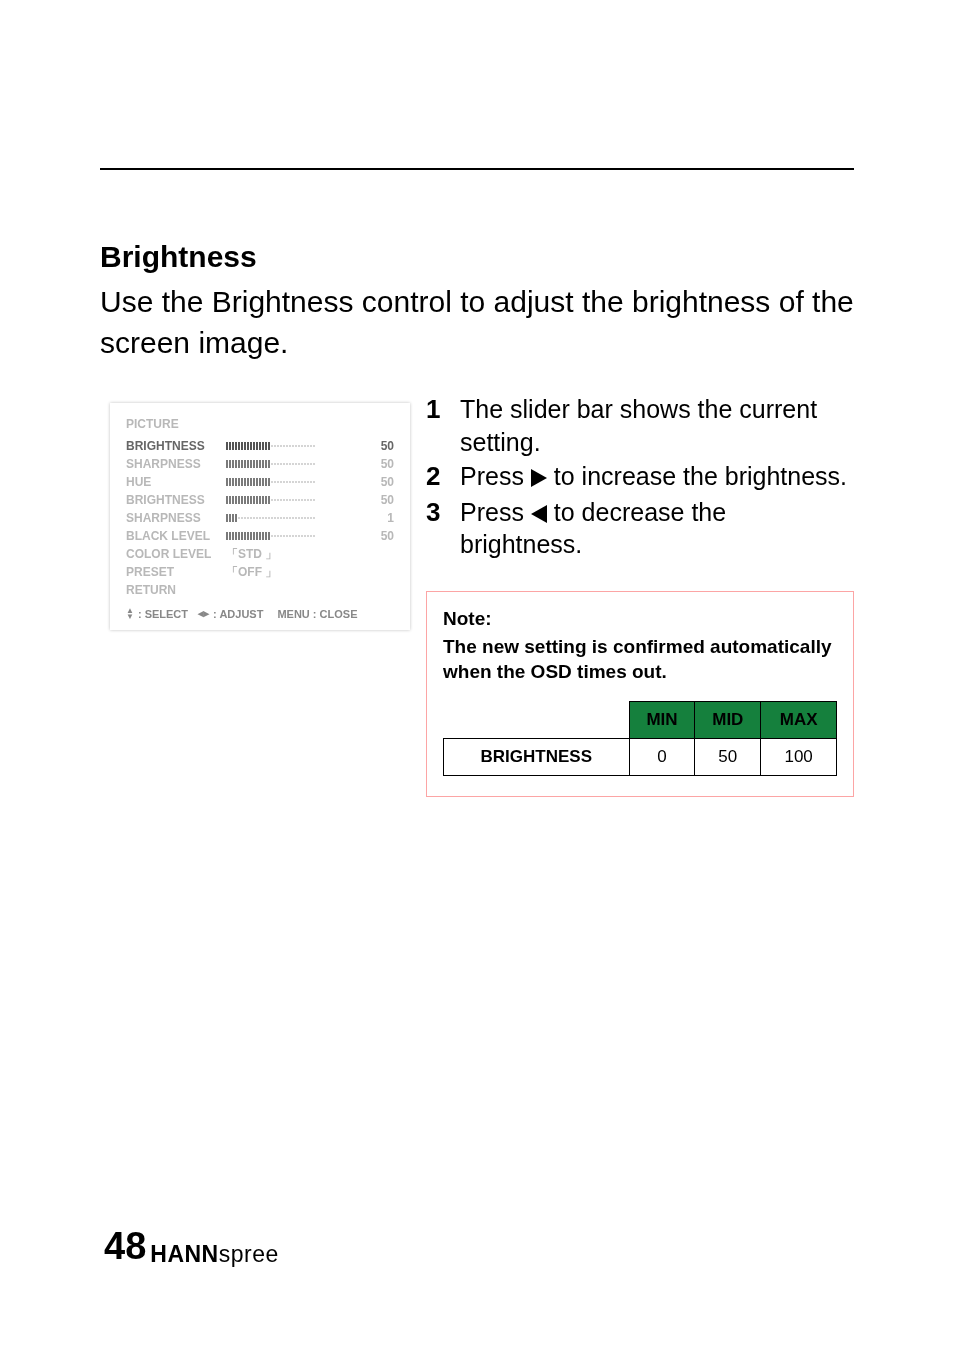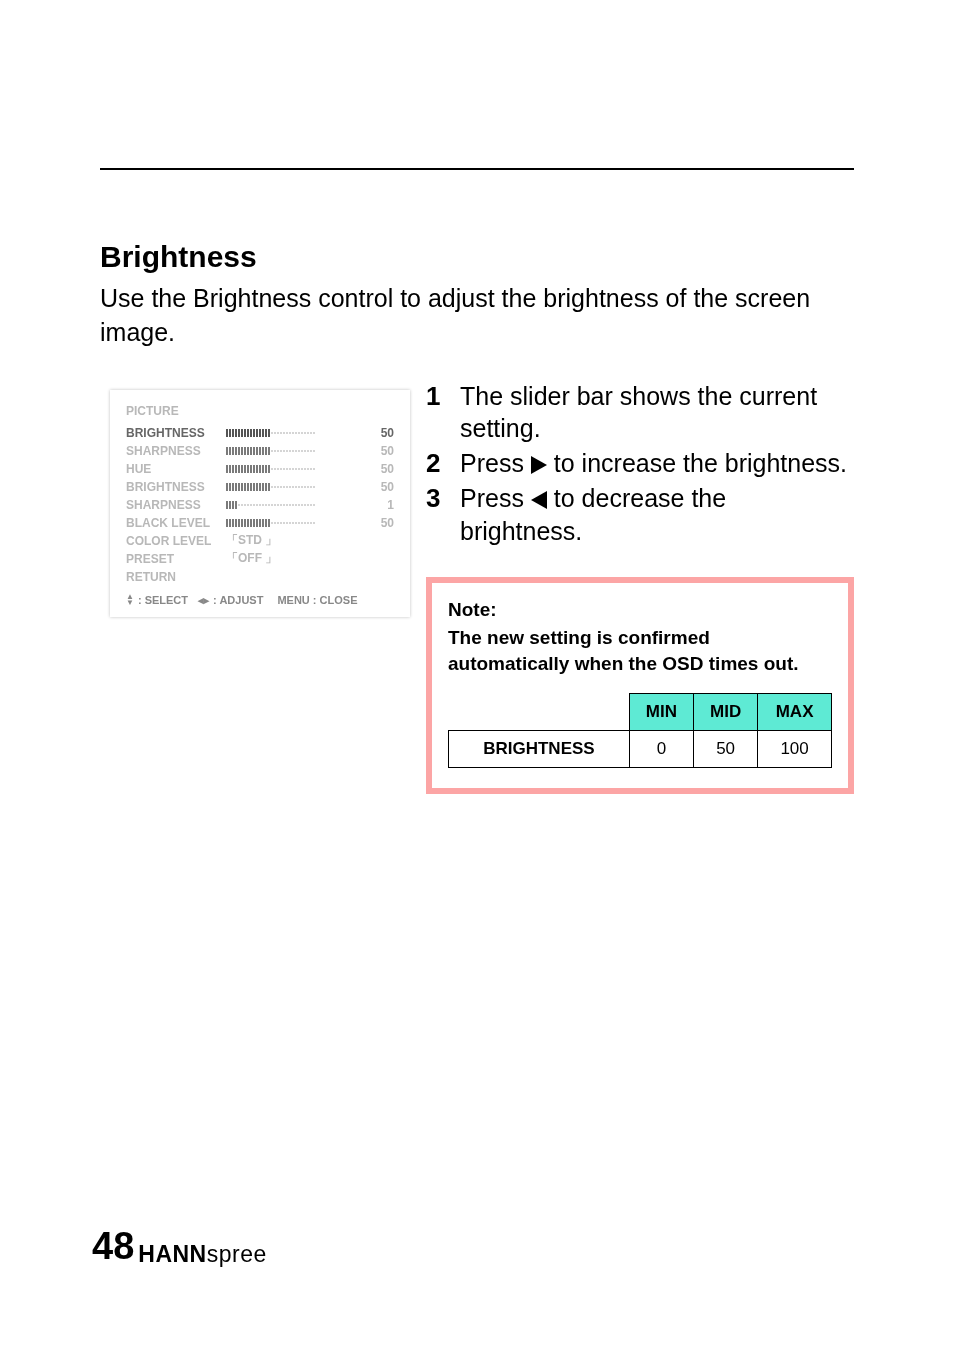--- a/index.html
+++ b/index.html
@@ -23,21 +23,21 @@
     left: 100px;
     right: 100px;
     border-top: 2px solid #000;
   }
   h2.section-title {
     font-size: 30px;
     font-weight: bold;
     margin: 70px 0 8px 0;
   }
   p.lead {
-    font-size: 25px;
+    font-size: 30px;
     margin: 0 0 30px 0;
     line-height: 1.35;
   }
   .two-col {
     display: flex;
     align-items: flex-start;
     gap: 16px;
   }
   
   .osd {
@@ -142,21 +142,21 @@
     border-left: 16px solid #000;
   }
   .tri-left {
     width: 0; height: 0;
     border-top: 9px solid transparent;
     border-bottom: 9px solid transparent;
     border-right: 16px solid #000;
   }
 
   .note-box {
-    border: 6px solid #fca5a5;
+    border: 1px solid #fca5a5;
     padding: 16px 16px 20px 16px;
     font-size: 19px;
     margin-top: 30px;
   }
   .note-box .note-label {
     font-weight: bold;
     margin-bottom: 4px;
   }
   .note-box .note-text {
     font-weight: bold;
@@ -177,27 +177,27 @@
     border-top: none;
     border-left: none;
     background: transparent;
   }
   table.range td.row-h {
     text-align: center;
     font-weight: bold;
   }
   table.range th {
     font-weight: bold;
-    background: #5eead4;
+    background: #15803d;
   }
 
   
   .footer {
     position: absolute;
-    left: 92px;
+    left: 104px;
     bottom: 84px;
     display: flex;
     align-items: flex-end;
   }
   .footer .pg {
     font-size: 38px;
     font-weight: 900;
     margin-right: 4px;
   }
   .footer .brand {

